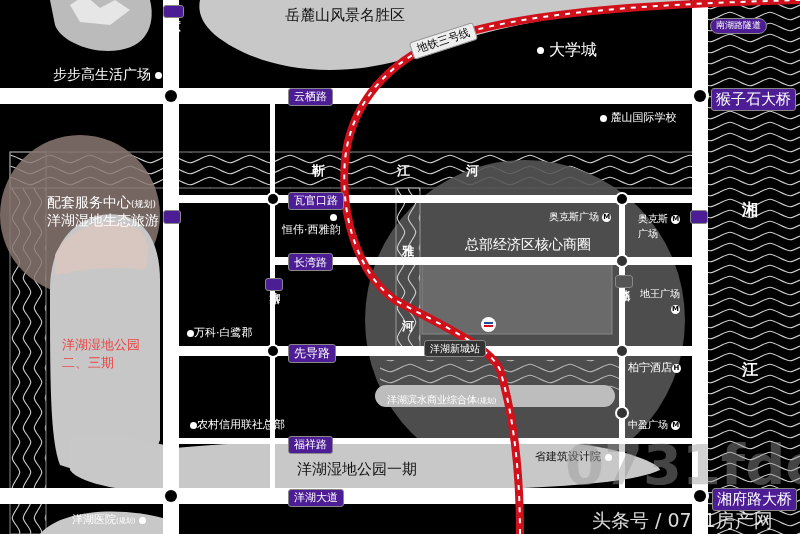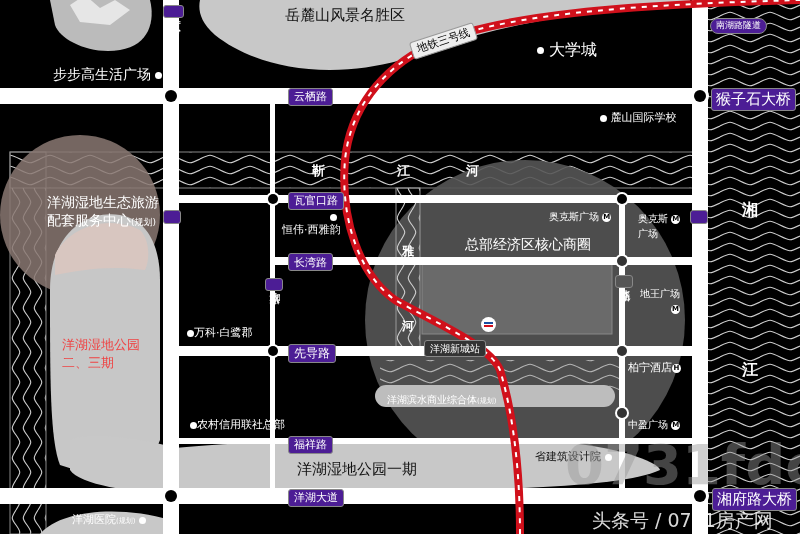--- a/index.html
+++ b/index.html
@@ -99,22 +99,22 @@
       <circle cx="622" cy="413" r="5" fill="#333"></circle>
 
     <path d="M345,534 M520,534 C520,480 515,420 500,370 C490,345 430,320 395,300 C360,275 340,220 345,160 C350,110 380,70 430,45 C500,15 620,5 800,0" fill="none" stroke="#d0101b" stroke-width="8"></path>
     <path d="M520,534 C520,480 515,420 500,370 C490,345 430,320 395,300 C360,275 340,220 345,160 C350,110 380,70 430,45 C500,15 620,5 800,0" fill="none" stroke="#fff" stroke-width="2" stroke-dasharray="5 6"></path>
   </svg>
 
   <div class="lbl" style="left:285px;top:8px;font-size:15px;color:#111;">岳麓山风景名胜区</div>
   <div class="lbl" style="left:537px;top:42px;font-size:16px;"><span class="dot"></span> <span>大学城</span></div>
 
   <div class="lbl" style="left:47px;top:193px;font-size:14px;line-height:1.3;">
+    <div><span>配套服务中心</span><span style="font-size:9px">(规划)</span></div>
     <div>洋湖湿地生态旅游</div>
-    <div><span>配套服务中心</span><span style="font-size:9px">(规划)</span></div>
   </div>
 
   <div class="lbl" style="left:62px;top:336px;font-size:13px;line-height:1.4;color:#ef4444;">
     <div>洋湖湿地公园</div>
     <div>二、三期</div>
   </div>
 
   <div class="lbl" style="left:297px;top:462px;font-size:15px;color:#111;">洋湖湿地公园一期</div>
   <div class="lbl" style="left:465px;top:237px;font-size:14px;">总部经济区核心商圈</div>
   <div class="lbl" style="left:387px;top:395px;font-size:10px;color:#fff;"><span>洋湖滨水商业综合体</span><span style="font-size:7px">(规划)</span></div>

